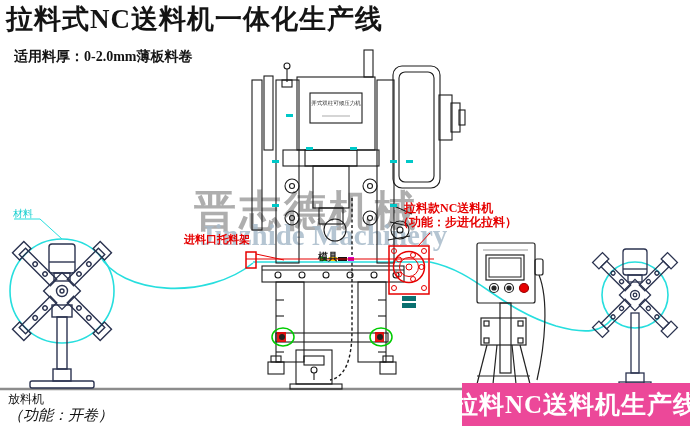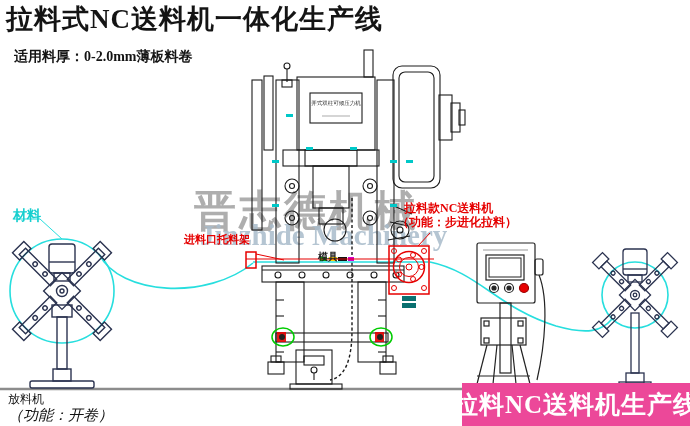--- a/index.html
+++ b/index.html
@@ -13,21 +13,21 @@
   }
   .subtitle{
     position:absolute;left:14px;top:48px;z-index:2;
     font-size:14px;font-weight:700;color:#141414;white-space:nowrap;
   }
   .wm{position:absolute;z-index:0;white-space:nowrap;pointer-events:none;}
   .wm-cn{left:194px;top:183px;font-size:42px;font-weight:700;letter-spacing:3px;color:#9a9a9a;opacity:.8;}
   .wm-en{left:200px;top:219px;font-size:29px;font-weight:700;color:#a9bccb;opacity:.85;}
   svg.draw{position:absolute;left:0;top:0;z-index:1;}
   .lbl{position:absolute;z-index:2;line-height:1.15;white-space:nowrap;}
-  .lbl-material{left:13px;top:208px;font-size:14px;font-weight:700;color:#17cfcf;}
+  .lbl-material{left:13px;top:208px;font-size:10px;font-weight:400;color:#17cfcf;}
   .lbl-feed{left:184px;top:233px;font-size:11px;font-weight:700;color:#e60000;}
   .lbl-feeder{left:404px;top:202px;font-size:12px;font-weight:700;color:#e60000;}
   .lbl-die{left:318px;top:234px;font-size:10px;font-weight:700;color:#222;margin-top:17px;}
   .lbl-plate{
     left:311px;top:100px;width:50px;font-size:5.5px;color:#333;
     text-align:center;z-index:2;line-height:1.2;
   }
   .lbl-uncoiler{left:8px;top:393px;font-size:12px;color:#111;width:110px;}
   .lbl-uncoiler .fn{font-size:15px;font-style:italic;}
   .banner{

